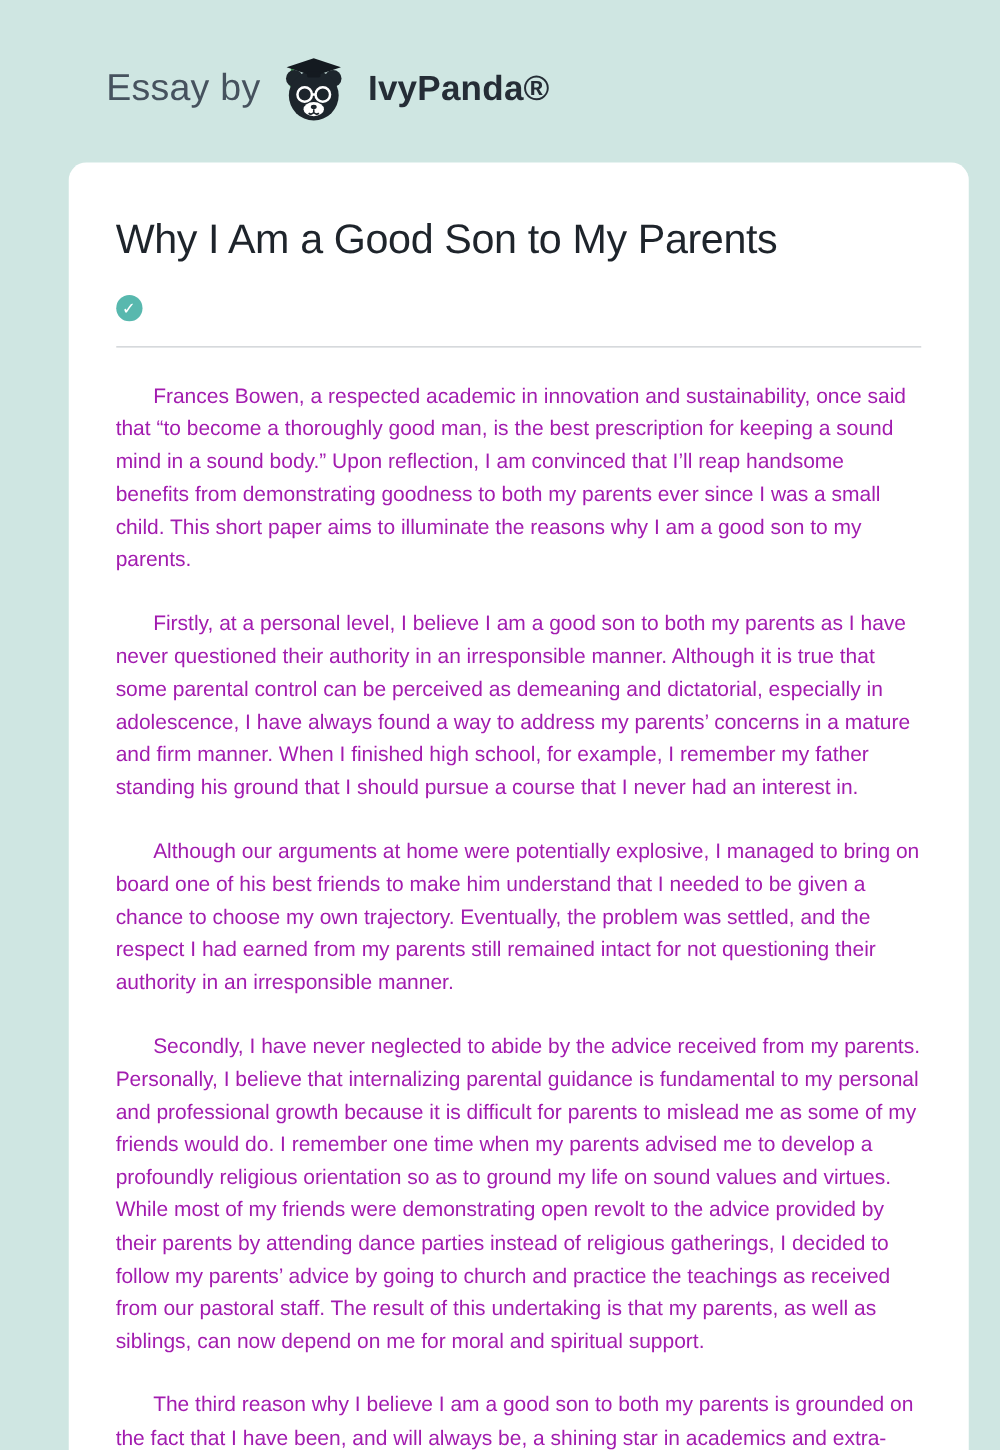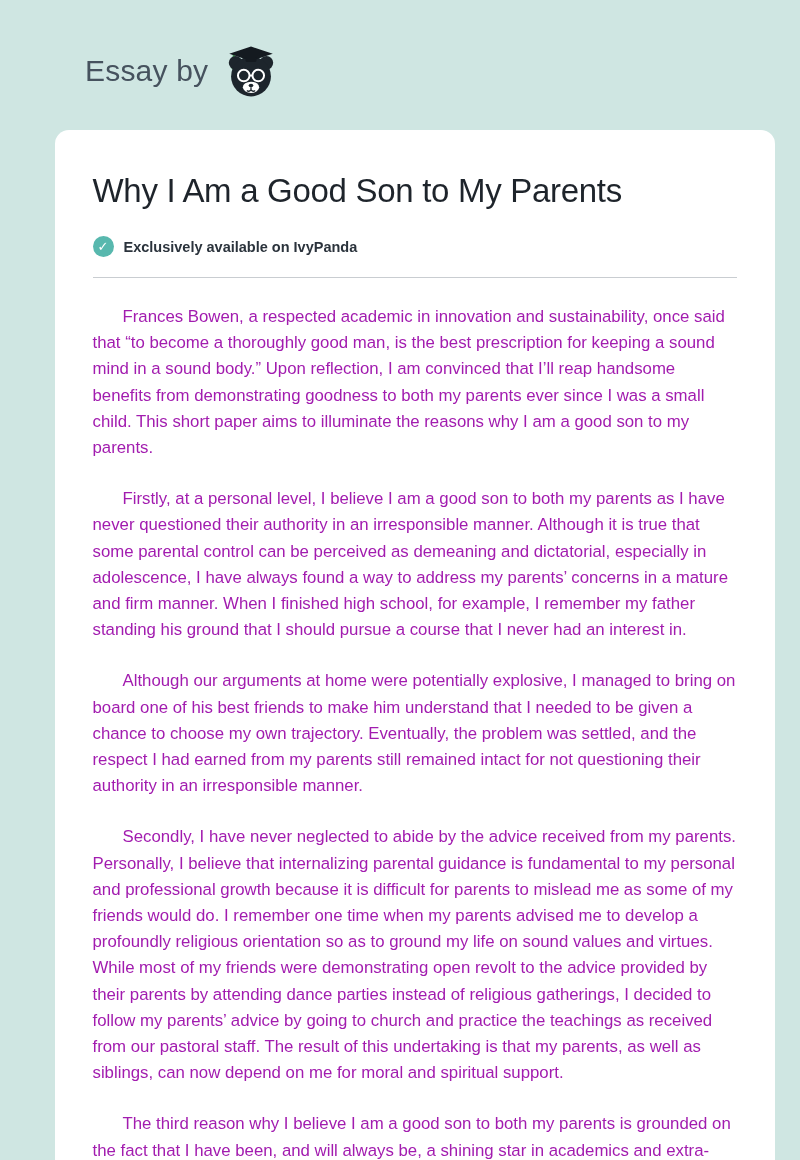--- a/index.html
+++ b/index.html
@@ -115,29 +115,29 @@
 
         <circle cx="24" cy="37" r="6.4" fill="none" stroke="#ffffff" stroke-width="2.2"></circle>
         <circle cx="40" cy="37" r="6.4" fill="none" stroke="#ffffff" stroke-width="2.2"></circle>
         <line x1="30" y1="37" x2="34" y2="37" stroke="#ffffff" stroke-width="2.2"></line>
 
         <ellipse cx="32" cy="50" rx="9" ry="6.2" fill="#ffffff"></ellipse>
         <ellipse cx="32" cy="48" rx="2.6" ry="1.8" fill="#1d252c"></ellipse>
         <path d="M32 50 L32 53 M32 53 Q29.5 55.5 27.5 53.5 M32 53 Q34.5 55.5 36.5 53.5" stroke="#1d252c" stroke-width="1.4" fill="none"></path>
       </svg>
     </span>
+    <span class="brand">IvyPanda®</span>
   </header>
 
   <main class="card">
 
     <h1 class="essay-title">Why I Am a Good Son to My Parents</h1>
 
     <div class="badge-row">
       <span class="check-circle">✓</span>
-      <span class="badge-label">Exclusively available on IvyPanda</span>
     </div>
 
     <hr class="divider">
 
     <div class="essay-body">
       <p>Frances Bowen, a respected academic in innovation and sustainability, once said that “to become a thoroughly good man, is the best prescription for keeping a sound mind in a sound body.” Upon reflection, I am convinced that I’ll reap handsome benefits from demonstrating goodness to both my parents ever since I was a small child. This short paper aims to illuminate the reasons why I am a good son to my parents.</p>
       <p>Firstly, at a personal level, I believe I am a good son to both my parents as I have never questioned their authority in an irresponsible manner. Although it is true that some parental control can be perceived as demeaning and dictatorial, especially in adolescence, I have always found a way to address my parents’ concerns in a mature and firm manner. When I finished high school, for example, I remember my father standing his ground that I should pursue a course that I never had an interest in.</p>
       <p>Although our arguments at home were potentially explosive, I managed to bring on board one of his best friends to make him understand that I needed to be given a chance to choose my own trajectory. Eventually, the problem was settled, and the respect I had earned from my parents still remained intact for not questioning their authority in an irresponsible manner.</p>
       <p>Secondly, I have never neglected to abide by the advice received from my parents. Personally, I believe that internalizing parental guidance is fundamental to my personal and professional growth because it is difficult for parents to mislead me as some of my friends would do. I remember one time when my parents advised me to develop a profoundly religious orientation so as to ground my life on sound values and virtues. While most of my friends were demonstrating open revolt to the advice provided by their parents by attending dance parties instead of religious gatherings, I decided to follow my parents’ advice by going to church and practice the teachings as received from our pastoral staff. The result of this undertaking is that my parents, as well as siblings, can now depend on me for moral and spiritual support.</p>
       <p>The third reason why I believe I am a good son to both my parents is grounded on the fact that I have been, and will always be, a shining star in academics and extra-curricular activities. I can still remember how happy my mother was when she came to</p>

